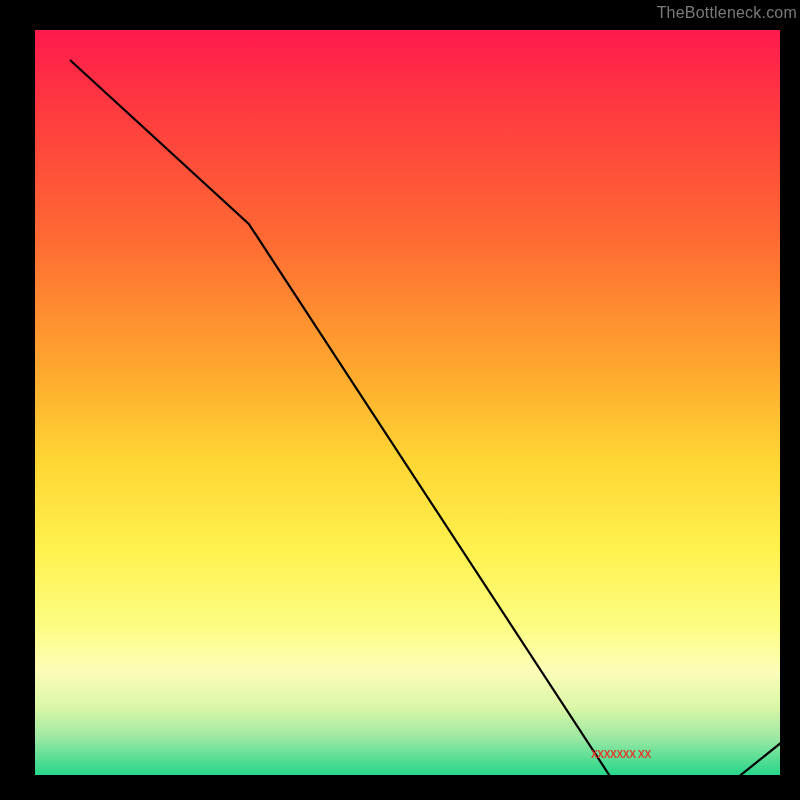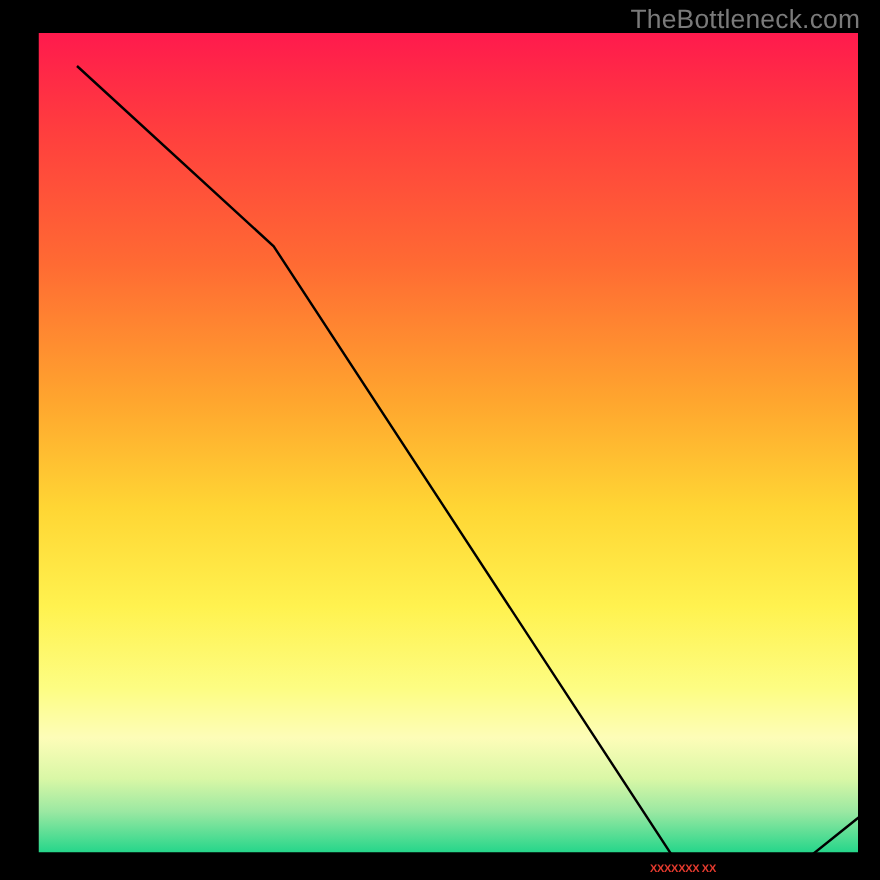--- a/index.html
+++ b/index.html
@@ -1,18 +1,18 @@
 <!DOCTYPE html>
 <html><head>
 <meta charset="utf-8">
 <style>
   * { margin: 0; padding: 0; box-sizing: border-box; }
   body { background: #000; width: 800px; height: 800px; position: relative; font-family: Arial, sans-serif; }
   .container { width: 800px; height: 800px; position: relative; }
-  .watermark { position: absolute; top: 4px; right: 18px; color: #7a7a7a; font-size: 24px; font-weight: 500; letter-spacing: 0.2px; }
+  .watermark { position: absolute; top: 4px; right: 3px; color: #7a7a7a; font-size: 16px; font-weight: 500; letter-spacing: 0.2px; }
   .plot-area { position: absolute; left: 35px; top: 30px; width: 745px; height: 745px; }
   .gradient-bg { position: absolute; inset: 0; background: linear-gradient(to bottom,
       #ff1a4d 0%,
       #ff3e3e 12%,
       #ff6a33 28%,
       #ffa62e 45%,
       #ffd634 58%,
       #fff24f 70%,
       #fdfd83 80%,
       #fdfdb8 86%,
@@ -37,14 +37,14 @@
     <div class="gradient-bg"></div>
     <svg class="line" viewBox="0 0 745 745" preserveAspectRatio="none">
       <path id="curve-path" fill="none" stroke="#000" stroke-width="2.2" d="M0.0 0.0 L178.8 163.9 L558.8 745.0 L633.3 745.0 L745.0 655.6 "></path>
     </svg>
   </div>
 
   <div class="border-left"></div>
   <div class="border-right"></div>
   <div class="border-bottom"></div>
 
-  <div class="label-on-line" id="ann0" style="left: 591px; top: 785px;">XXXXXXX XX</div>
+  <div class="label-on-line" id="ann0" style="left: 591px; top: 749px;">XXXXXXX XX</div>
 </div>
 
 </body></html>

